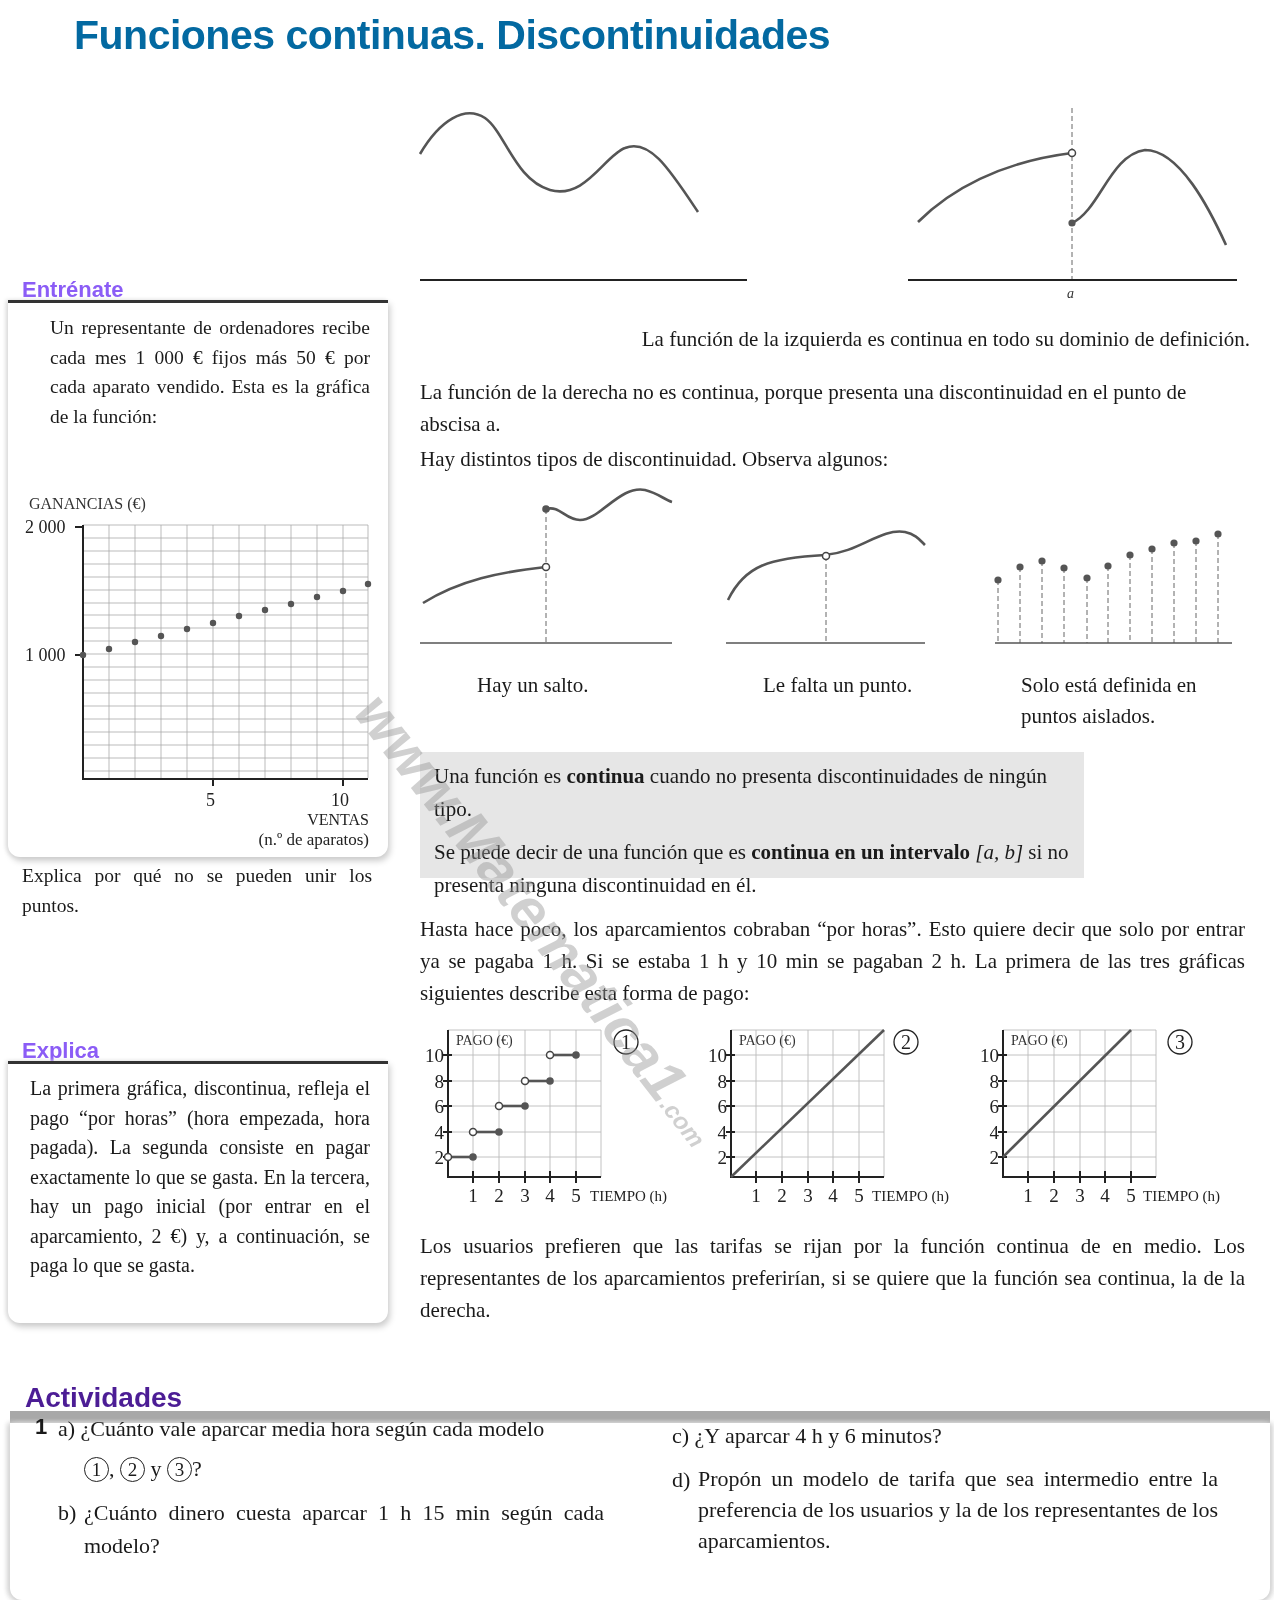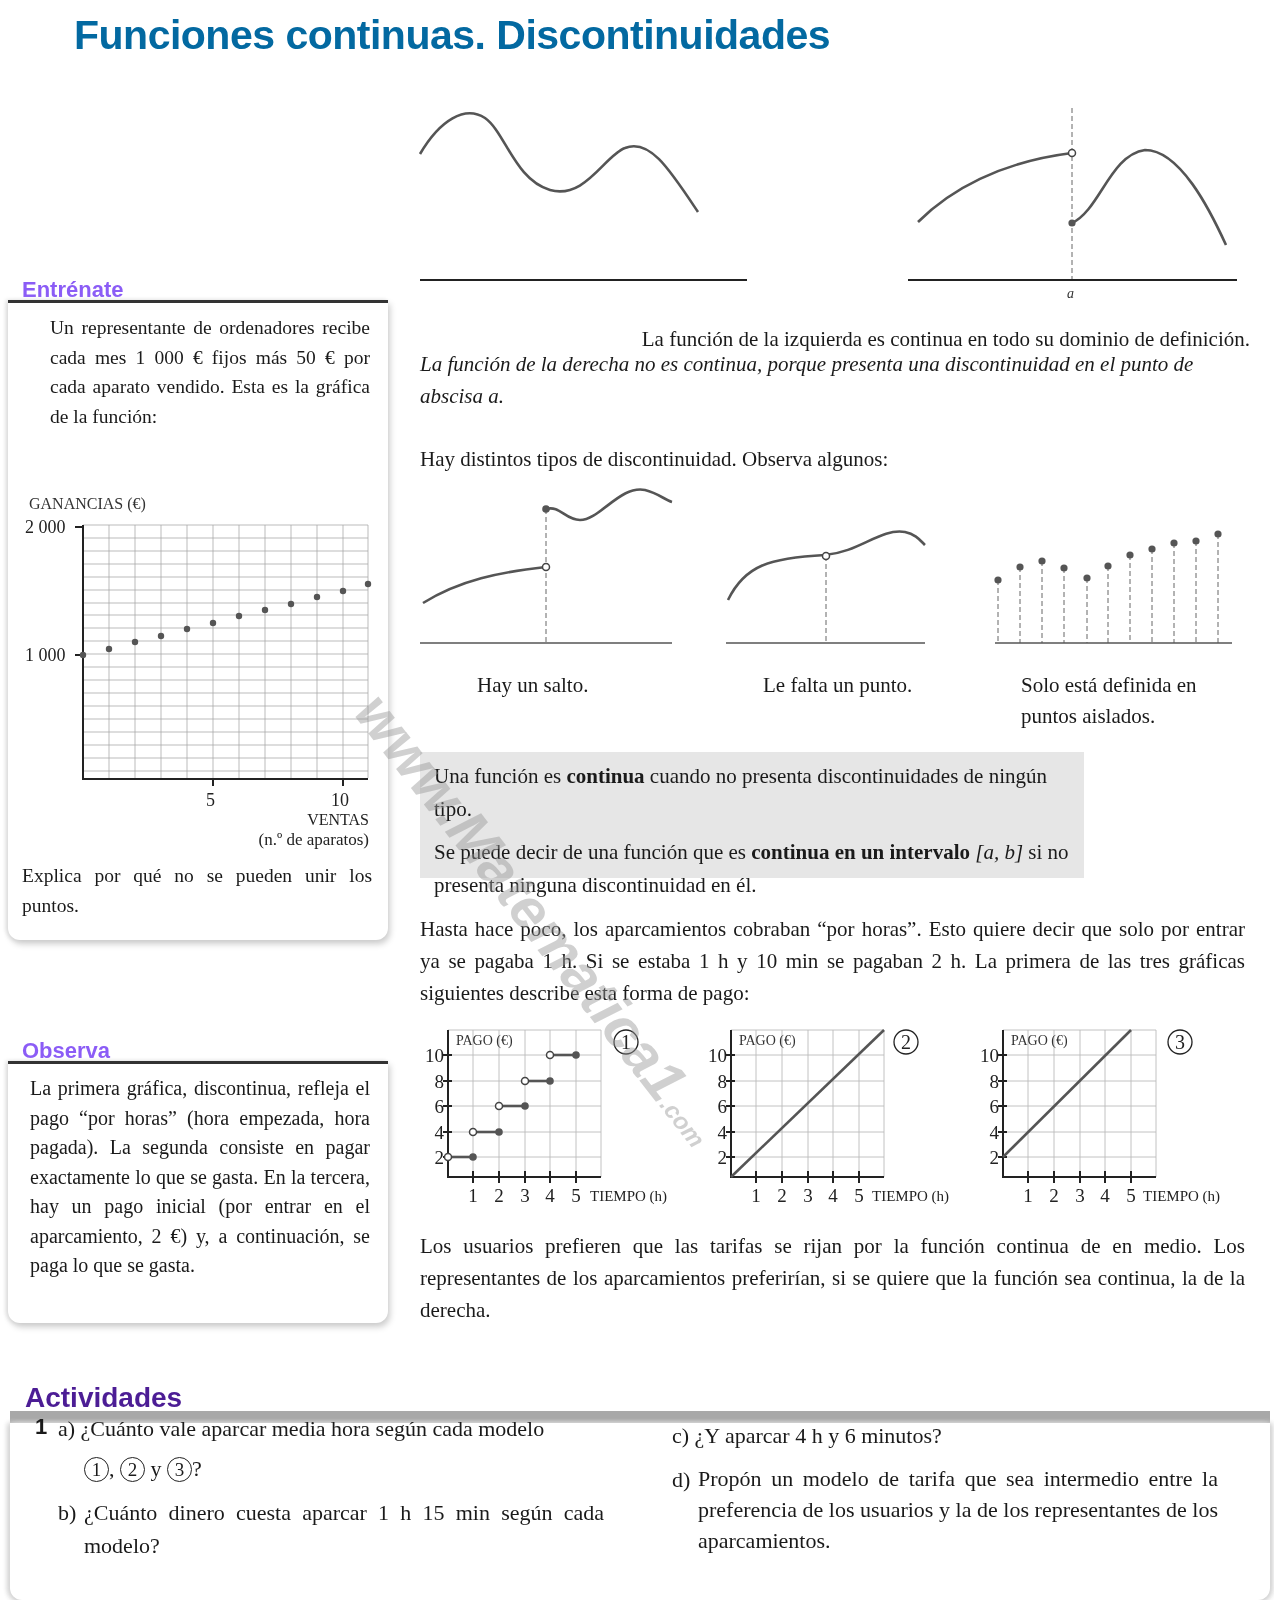--- a/index.html
+++ b/index.html
@@ -35,21 +35,21 @@
   <path d="M508,122 C540,90 590,62 662,53" fill="none" stroke="#555" stroke-width="2.6"></path>
   <path d="M662,123 C690,110 700,55 735,50 C770,50 800,110 816,145" fill="none" stroke="#555" stroke-width="2.6"></path>
   <line x1="662" y1="8" x2="662" y2="180" stroke="#666" stroke-width="1" stroke-dasharray="5,3"></line>
   <circle cx="662" cy="53" r="3.5" fill="#fff" stroke="#444" stroke-width="1.5"></circle>
   <circle cx="662" cy="123" r="3.6" fill="#555"></circle>
   <line x1="498" y1="180" x2="827" y2="180" stroke="#222" stroke-width="2"></line>
   <text x="657" y="198" font-size="14" font-style="italic" fill="#333">a</text>
 </svg>
 
 <div class="abs side-head" style="left:22px; top:277px;">Entrénate</div>
-<div class="abs side-box" style="left:8px; top:300px; width:380px; height:640px;padding-left:42px;">
+<div class="abs side-box" style="left:8px; top:300px; width:380px; height:557px;padding-left:42px;">
   <div>Un representante de ordenadores recibe cada mes 1 000 € fijos más 50 € por cada aparato vendido. Esta es la gráfica de la función:</div>
 </div>
 
 <svg class="abs" style="left:15px; top:488px;" width="370" height="365">
   <text x="14" y="21" font-size="16" fill="#333">GANANCIAS (€)</text>
   <g stroke="#aaa" stroke-width="0.8">
     <line x1="68" y1="37" x2="68" y2="290"></line>
     <line x1="94" y1="37" x2="94" y2="290"></line>
       <line x1="120" y1="37" x2="120" y2="290"></line>
       <line x1="146" y1="37" x2="146" y2="290"></line>
@@ -105,21 +105,21 @@
       <circle cx="250" cy="122" r="3.2"></circle>
       <circle cx="276" cy="116" r="3.2"></circle>
     <circle cx="302" cy="109" r="3.2"></circle>
       <circle cx="328" cy="103" r="3.2"></circle>
       <circle cx="353" cy="96" r="3.2"></circle>
   </g>
 </svg>
 <div class="abs" style="left:22px; top:861px; width:350px; font-size:19.5px; line-height:29.5px; text-align:justify;">Explica por qué no se pueden unir los puntos.</div>
 
 <p class="abs body" style="left:420px; top:323px; width:830px;text-align:right;">La función de la izquierda es continua en todo su dominio de definición.</p>
-<p class="abs body" style="left:420px; top:348px; width:830px;font-style:italic;">La función de la derecha no es continua, porque presenta una discontinuidad en el punto de abscisa a.</p>
+<p class="abs body" style="left:420px; top:376px; width:830px;">La función de la derecha no es continua, porque presenta una discontinuidad en el punto de abscisa a.</p>
 <p class="abs body" style="left:420px; top:443px; width:830px;">Hay distintos tipos de discontinuidad. Observa algunos:</p>
 
 <svg class="abs" style="left:410px; top:480px;" width="860" height="170">
 
   <path d="M13,123 C50,100 90,92 136,87" fill="none" stroke="#555" stroke-width="2.6"></path>
   <path d="M136,29 C150,25 155,40 170,40 C190,40 210,5 235,10 C248,13 255,20 262,22" fill="none" stroke="#555" stroke-width="2.6"></path>
   <line x1="136" y1="29" x2="136" y2="163" stroke="#666" stroke-width="1" stroke-dasharray="5,3"></line>
   <circle cx="136" cy="87" r="3.5" fill="#fff" stroke="#444" stroke-width="1.5"></circle>
   <circle cx="136" cy="29" r="3.8" fill="#555"></circle>
   <line x1="10" y1="163" x2="262" y2="163" stroke="#555" stroke-width="1.5"></line>
@@ -287,21 +287,21 @@
       <text x="216" y="27">1</text>
     <circle cx="496" cy="20" r="12" fill="none" stroke="#222" stroke-width="1.3"></circle>
       <text x="496" y="27">2</text>
     <circle cx="770" cy="20" r="12" fill="none" stroke="#222" stroke-width="1.3"></circle>
       <text x="770" y="27">3</text>
   </g>
 </svg>
 
 <p class="abs body" style="left:420px; top:1230px; width:825px; text-align:justify;">Los usuarios prefieren que las tarifas se rijan por la función continua de en medio. Los representantes de los aparcamientos preferirían, si se quiere que la función sea continua, la de la derecha.</p>
 
-<div class="abs side-head" style="left:22px; top:1038px;">Observa</div>
+<div class="abs side-head" style="left:22px; top:1038px;">Explica</div>
 <div class="abs side-box" style="left:8px; top:1061px; width:380px; height:262px; font-size:20px;">
   <div>La primera gráfica, discontinua, refleja el pago “por horas” (hora empezada, hora pagada). La segunda consiste en pagar exactamente lo que se gasta. En la tercera, hay un pago inicial (por entrar en el aparcamiento, 2 €) y, a continuación, se paga lo que se gasta.</div>
 </div>
 
 <div class="abs acts-head">Actividades</div>
 <div class="abs acts-bar"></div>
 <div class="abs acts-box"></div>
 
 <div class="abs act" style="left:35px; top:1410px;"><b style="font-family:'Liberation Sans',sans-serif; font-size:22px;">1</b></div>
 <div class="abs act" style="left:58px; top:1412px; width:545px; text-align:justify;">

